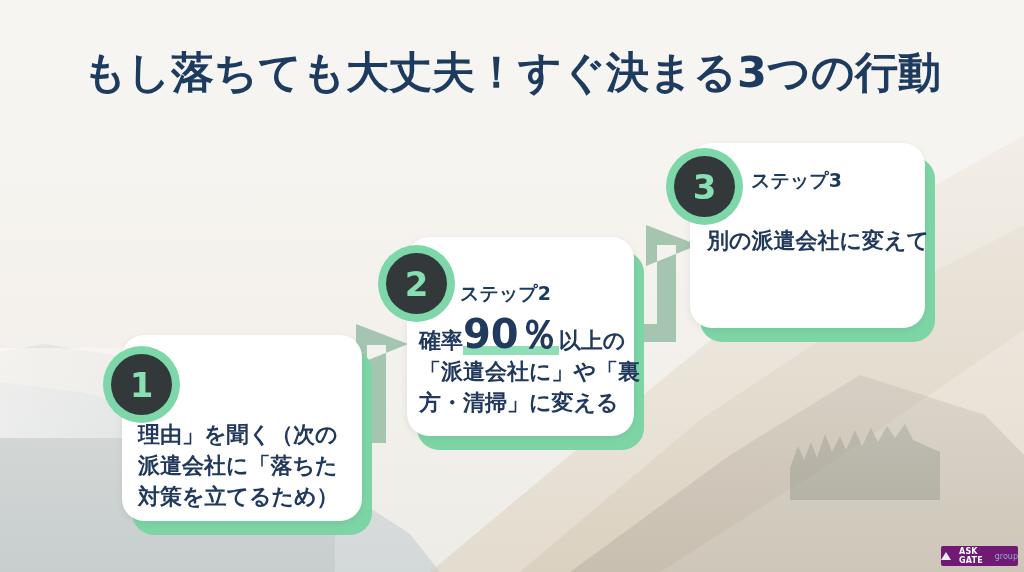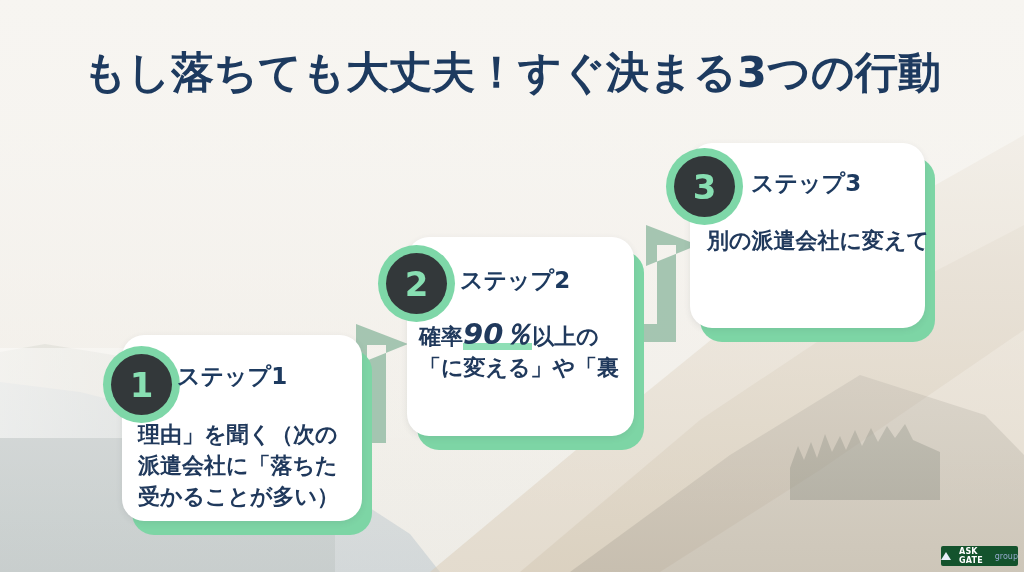--- a/index.html
+++ b/index.html
@@ -10,36 +10,36 @@
     font-size:43px;font-weight:800;color:#1d3a5f;letter-spacing:0px;margin:0;}
   .arrows{position:absolute;left:0;top:0;z-index:1;}
   .card{position:absolute;z-index:2;}
   .card-shadow{position:absolute;left:10px;top:14px;right:-10px;bottom:-14px;background:#7dd5a5;border-radius:22px;}
   .card-face{position:absolute;inset:0;background:#ffffff;border-radius:22px;box-shadow:0 2px 6px rgba(60,70,80,0.10);}
   .badge{position:absolute;width:77px;height:77px;border-radius:50%;background:#7ed7a8;
     display:flex;align-items:center;justify-content:center;z-index:3;}
   .badge-inner{width:61px;height:61px;border-radius:50%;background:#33383a;
     display:flex;align-items:center;justify-content:center;}
   .badge-num{color:#88dfb2;font-size:34px;font-weight:800;line-height:1;}
-  .card-title{position:absolute;left:55px;top:26px;font-size:23px;font-weight:800;color:#1d3a5f;z-index:3;}
+  .card-title{position:absolute;left:55px;top:26px;font-size:19px;font-weight:800;color:#1d3a5f;z-index:3;}
   .card-body{position:absolute;font-size:22px;font-weight:700;color:#20395c;line-height:31px;z-index:3;white-space:nowrap;margin-top:6px;}
-  .hl-big{font-size:29px;font-weight:800;line-height:31px;
-    background:linear-gradient(transparent 76%, #8fdfb6 76%, #8fdfb6 96%, transparent 96%);font-style:italic;}
+  .hl-big{font-size:40px;font-weight:800;line-height:31px;
+    background:linear-gradient(transparent 76%, #8fdfb6 76%, #8fdfb6 96%, transparent 96%);}
   .card1{left:122px;top:335px;width:240px;height:186px;}
   .card1 .badge{left:-19px;top:11px;}
   .card1 .card-body{left:16px;top:78px;}
   .card2{left:407px;top:237px;width:227px;height:199px;}
   .card2 .badge{left:-29px;top:8px;}
-  .card2 .card-title{left:53px;top:28px;}
+  .card2 .card-title{left:53px;top:44px;}
   .card2 .card-body{left:12px;top:76px;}
   .card3{left:690px;top:143px;width:235px;height:185px;}
   .card3 .badge{left:-24px;top:5px;}
   .card3 .card-title{left:61px;top:25px;}
   .card3 .card-body{left:17px;top:76px;}
-  .brand-logo{position:absolute;left:941px;top:546px;width:77px;height:20px;background:#14532d;
+  .brand-logo{position:absolute;left:941px;top:546px;width:77px;height:20px;background:#701a75;
     border-radius:2px;display:flex;align-items:center;justify-content:center;gap:8px;z-index:4;}
   .brand-tri{width:0;height:0;border-left:5px solid transparent;border-right:5px solid transparent;
     border-bottom:8px solid #e8eef8;}
   .brand-primary{color:#ffffff;font-size:8px;font-weight:800;letter-spacing:0.2px;}
   .brand-secondary{color:#93a9cc;font-size:8px;font-weight:400;}
 </style>
 </head>
 <body>
 
 <div class="canvas">
@@ -80,40 +80,40 @@
   </svg>
 
   <div class="card card1">
     <div class="card-shadow"></div>
     <div class="card-face"></div>
     <div class="badge">
       <div class="badge-inner">
         <span class="badge-num">1</span>
       </div>
     </div>
-    <div class="card-title">ステップ1</div>
     <div class="card-body">
       <div>理由」を聞く（次の</div>
       <div>派遣会社に「落ちた</div>
-      <div>受かることが多い）</div>
+      <div>対策を立てるため）</div>
     </div>
   </div>
 
   <div class="card card2">
     <div class="card-shadow"></div>
     <div class="card-face"></div>
     <div class="badge">
       <div class="badge-inner">
         <span class="badge-num">2</span>
       </div>
     </div>
     <div class="card-title">ステップ2</div>
     <div class="card-body">
       <div><span>確率</span><span class="hl-big">90％</span><span>以上の</span></div>
-      <div>「に変える」や「裏</div>
+      <div>「派遣会社に」や「裏</div>
+      <div>方・清掃」に変える</div>
     </div>
   </div>
 
   <div class="card card3">
     <div class="card-shadow"></div>
     <div class="card-face"></div>
     <div class="badge">
       <div class="badge-inner">
         <span class="badge-num">3</span>
       </div>

